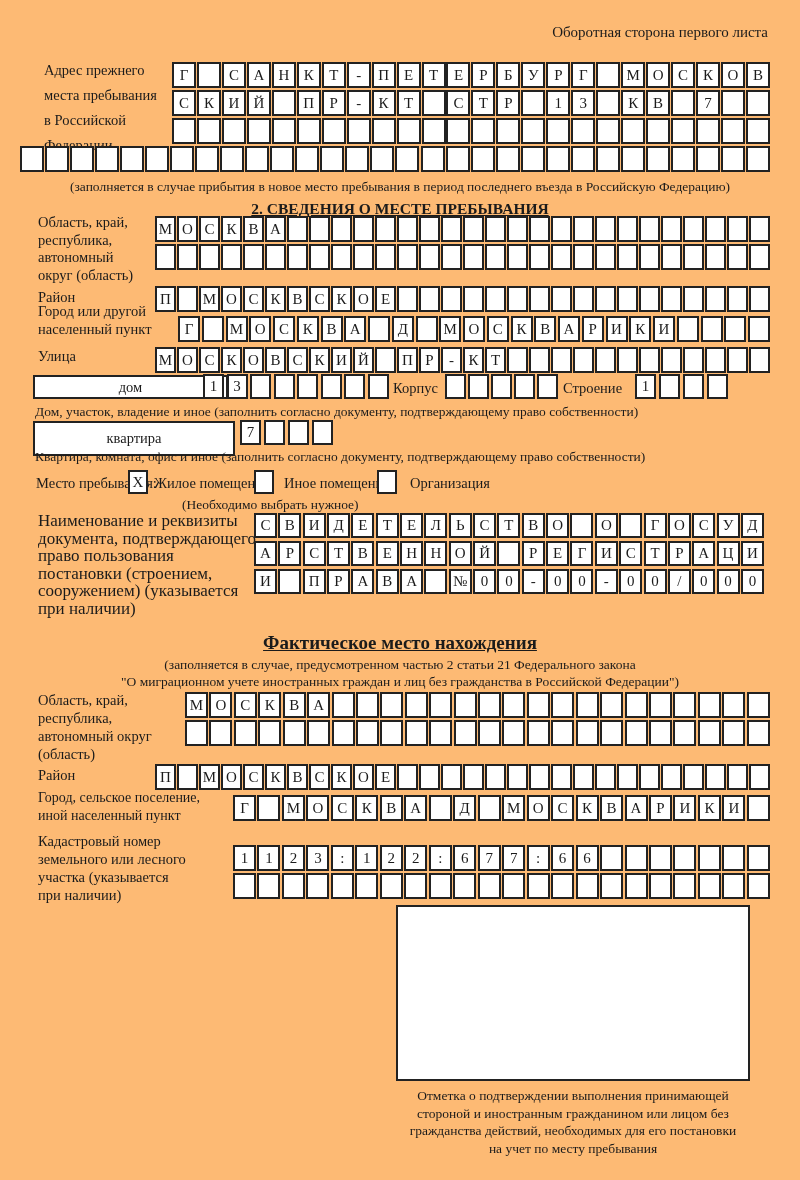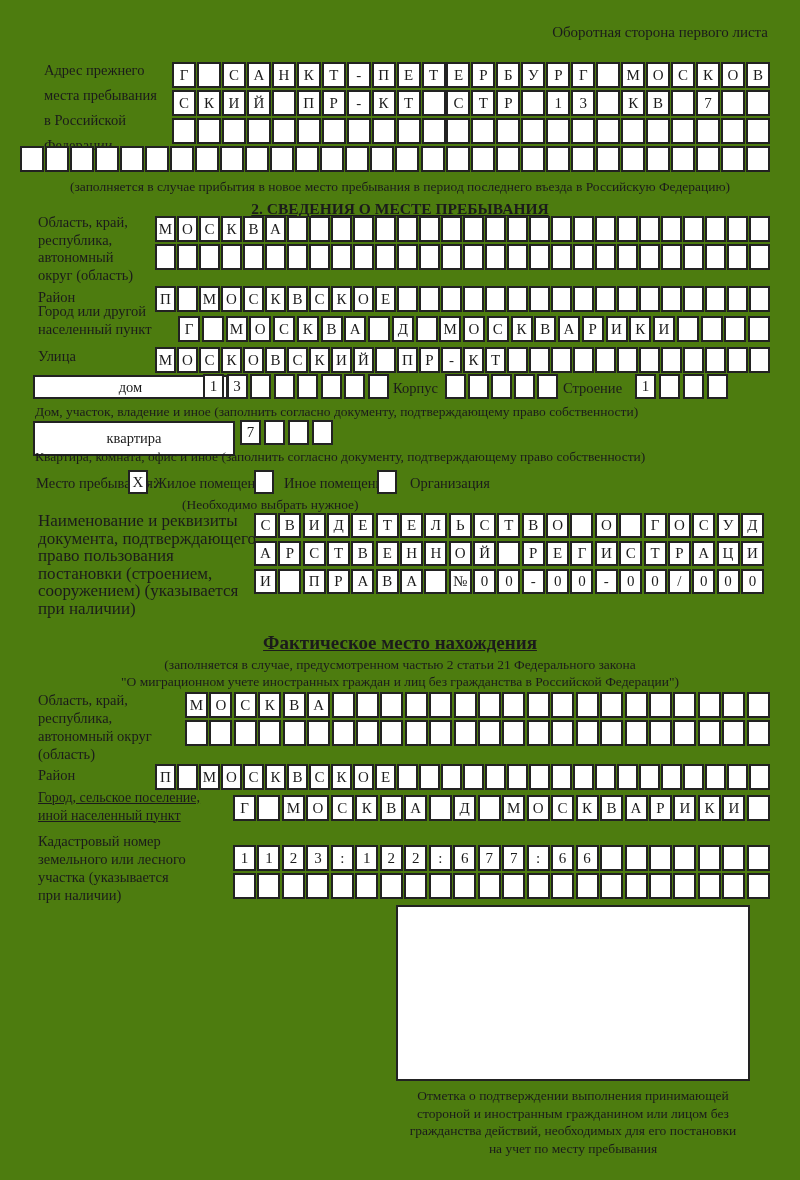--- a/index.html
+++ b/index.html
@@ -1,18 +1,18 @@
 <!DOCTYPE html>
 <html><head>
 <meta charset="utf-8">
 <style>
   html,body { margin:0; padding:0; background:#ffffff; }
   .page {
     position:relative; width:800px; height:1180px; margin:0 auto;
-    background:#4d7c0f; color:#1b1b1b; overflow:hidden;
+    background:#fdba74; color:#1b1b1b; overflow:hidden;
     font-family:"Liberation Serif","DejaVu Serif",serif;
   }
   .abs { position:absolute; }
   .center { left:0; right:0; text-align:center; }
   .b { font-weight:bold;text-decoration:underline; }
   .lbl { font-size:14.5px; line-height:25px; }
   .note { font-size:13.5px; line-height:17px; }
   .cells { display:flex; justify-content:space-between; }
   .cell {
     box-sizing:border-box; flex:0 0 auto;
@@ -529,21 +529,21 @@
       <div class="cell"></div>
       <div class="cell"></div>
       <div class="cell"></div>
       <div class="cell"></div>
       <div class="cell"></div>
       <div class="cell"></div>
       <div class="cell"></div>
       <div class="cell"></div>
     </div>
 
-  <div class="abs lbl" style="left:38px; top:789px; line-height:17.5px; font-size:14px;text-decoration:underline;">
+  <div class="abs lbl" style="left:38px; top:789px; line-height:17.5px; font-size:14px;">
     <div>Город, сельское поселение,</div>
     <div>иной населенный пункт</div>
   </div>
   <div class="abs cells" style="left:233px; top:795px; width:537px; --cw:23px;">
       <div class="cell">Г</div>
       <div class="cell"></div>
       <div class="cell">М</div>
       <div class="cell">О</div>
       <div class="cell">С</div>
       <div class="cell">К</div>

